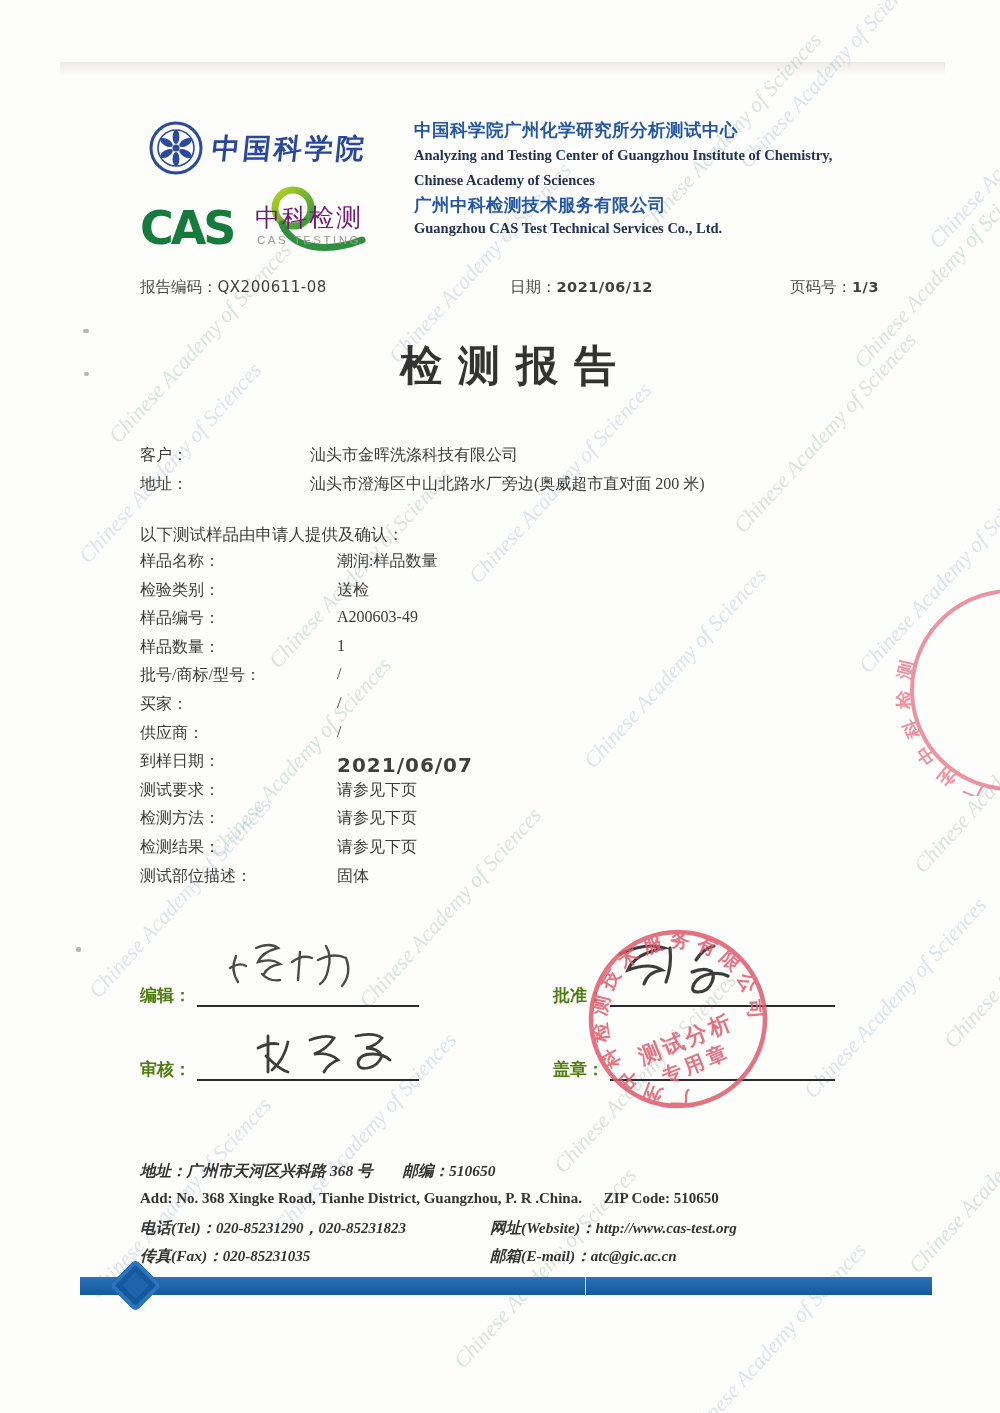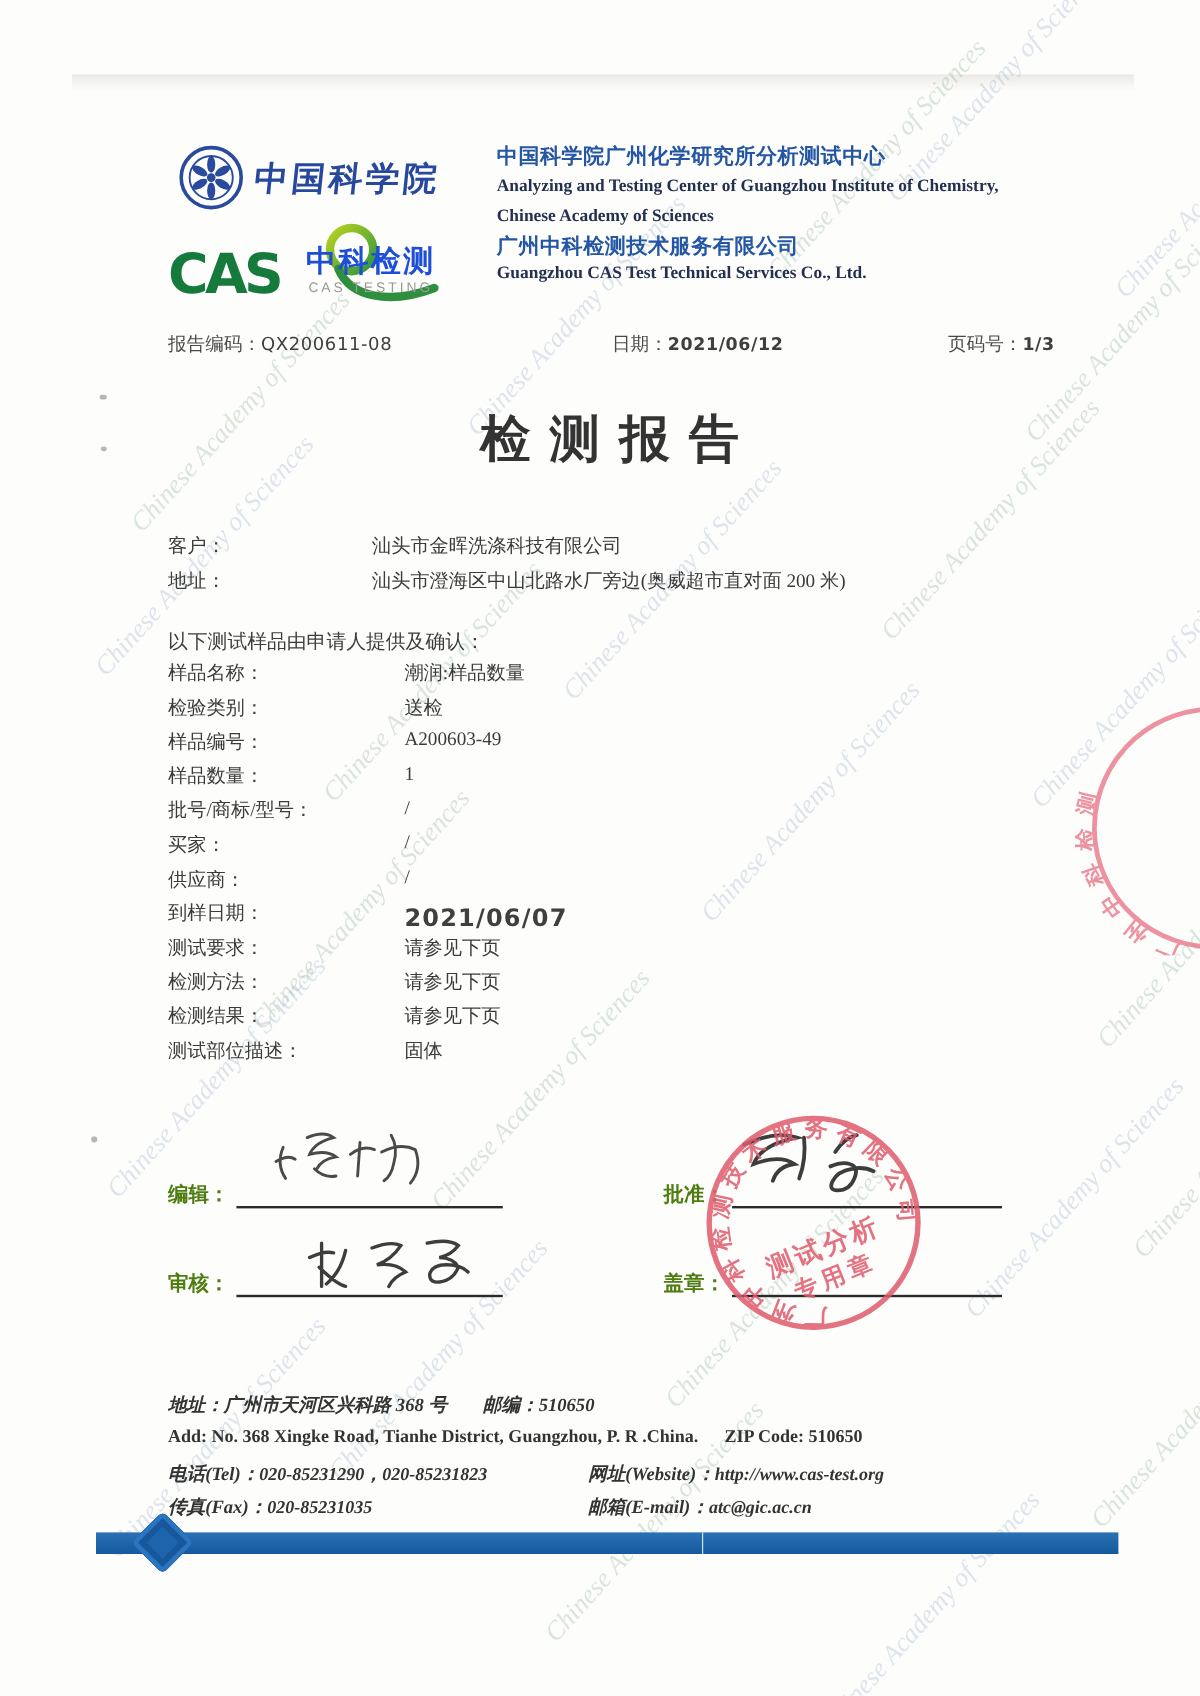--- a/index.html
+++ b/index.html
@@ -16,21 +16,21 @@
   .speck{background:#b9b6b0;border-radius:2px;}
   
   .wm{position:absolute;font-style:italic;font-size:22px;white-space:nowrap;
       transform:rotate(-48deg);pointer-events:none;}
   .wm.g{color:rgba(158,186,168,.38);}
   .wm.b{color:rgba(158,180,205,.34);}
   
   .hdr-cn{color:#2456a4;font-weight:bold;font-size:17.5px;letter-spacing:.5px;}
   .hdr-en{color:#23304f;font-weight:bold;font-size:14.5px;}
   .logo-cas-name{color:#27489c;font-weight:bold;font-size:28px;letter-spacing:3px;transform:skewX(-6deg);}
-  .castest-cn{color:#1d4ed8;font-weight:bold;font-size:25px;letter-spacing:2px;}
+  .castest-cn{color:#701a75;font-weight:normal;font-size:25px;letter-spacing:2px;}
   .castest-en{color:#9a9a9a;font-size:11.5px;letter-spacing:2.5px;font-family:"Liberation Sans",sans-serif;}
   
   .meta{font-size:15.5px;color:#4a4a4a;}
   .mono-bold{font-family:"DejaVu Sans",sans-serif;font-weight:bold;color:#3f3f3f;font-size:14.5px;letter-spacing:.5px;}
   
   .title{left:0;top:338px;width:100%;text-align:center;font-size:42px;color:#333;
          letter-spacing:16px;padding-left:16px;font-weight:600;}
   
   .irow{position:absolute;font-size:16.5px;color:#3d3d3d;}
   .flabel{position:absolute;left:0;white-space:nowrap;}

